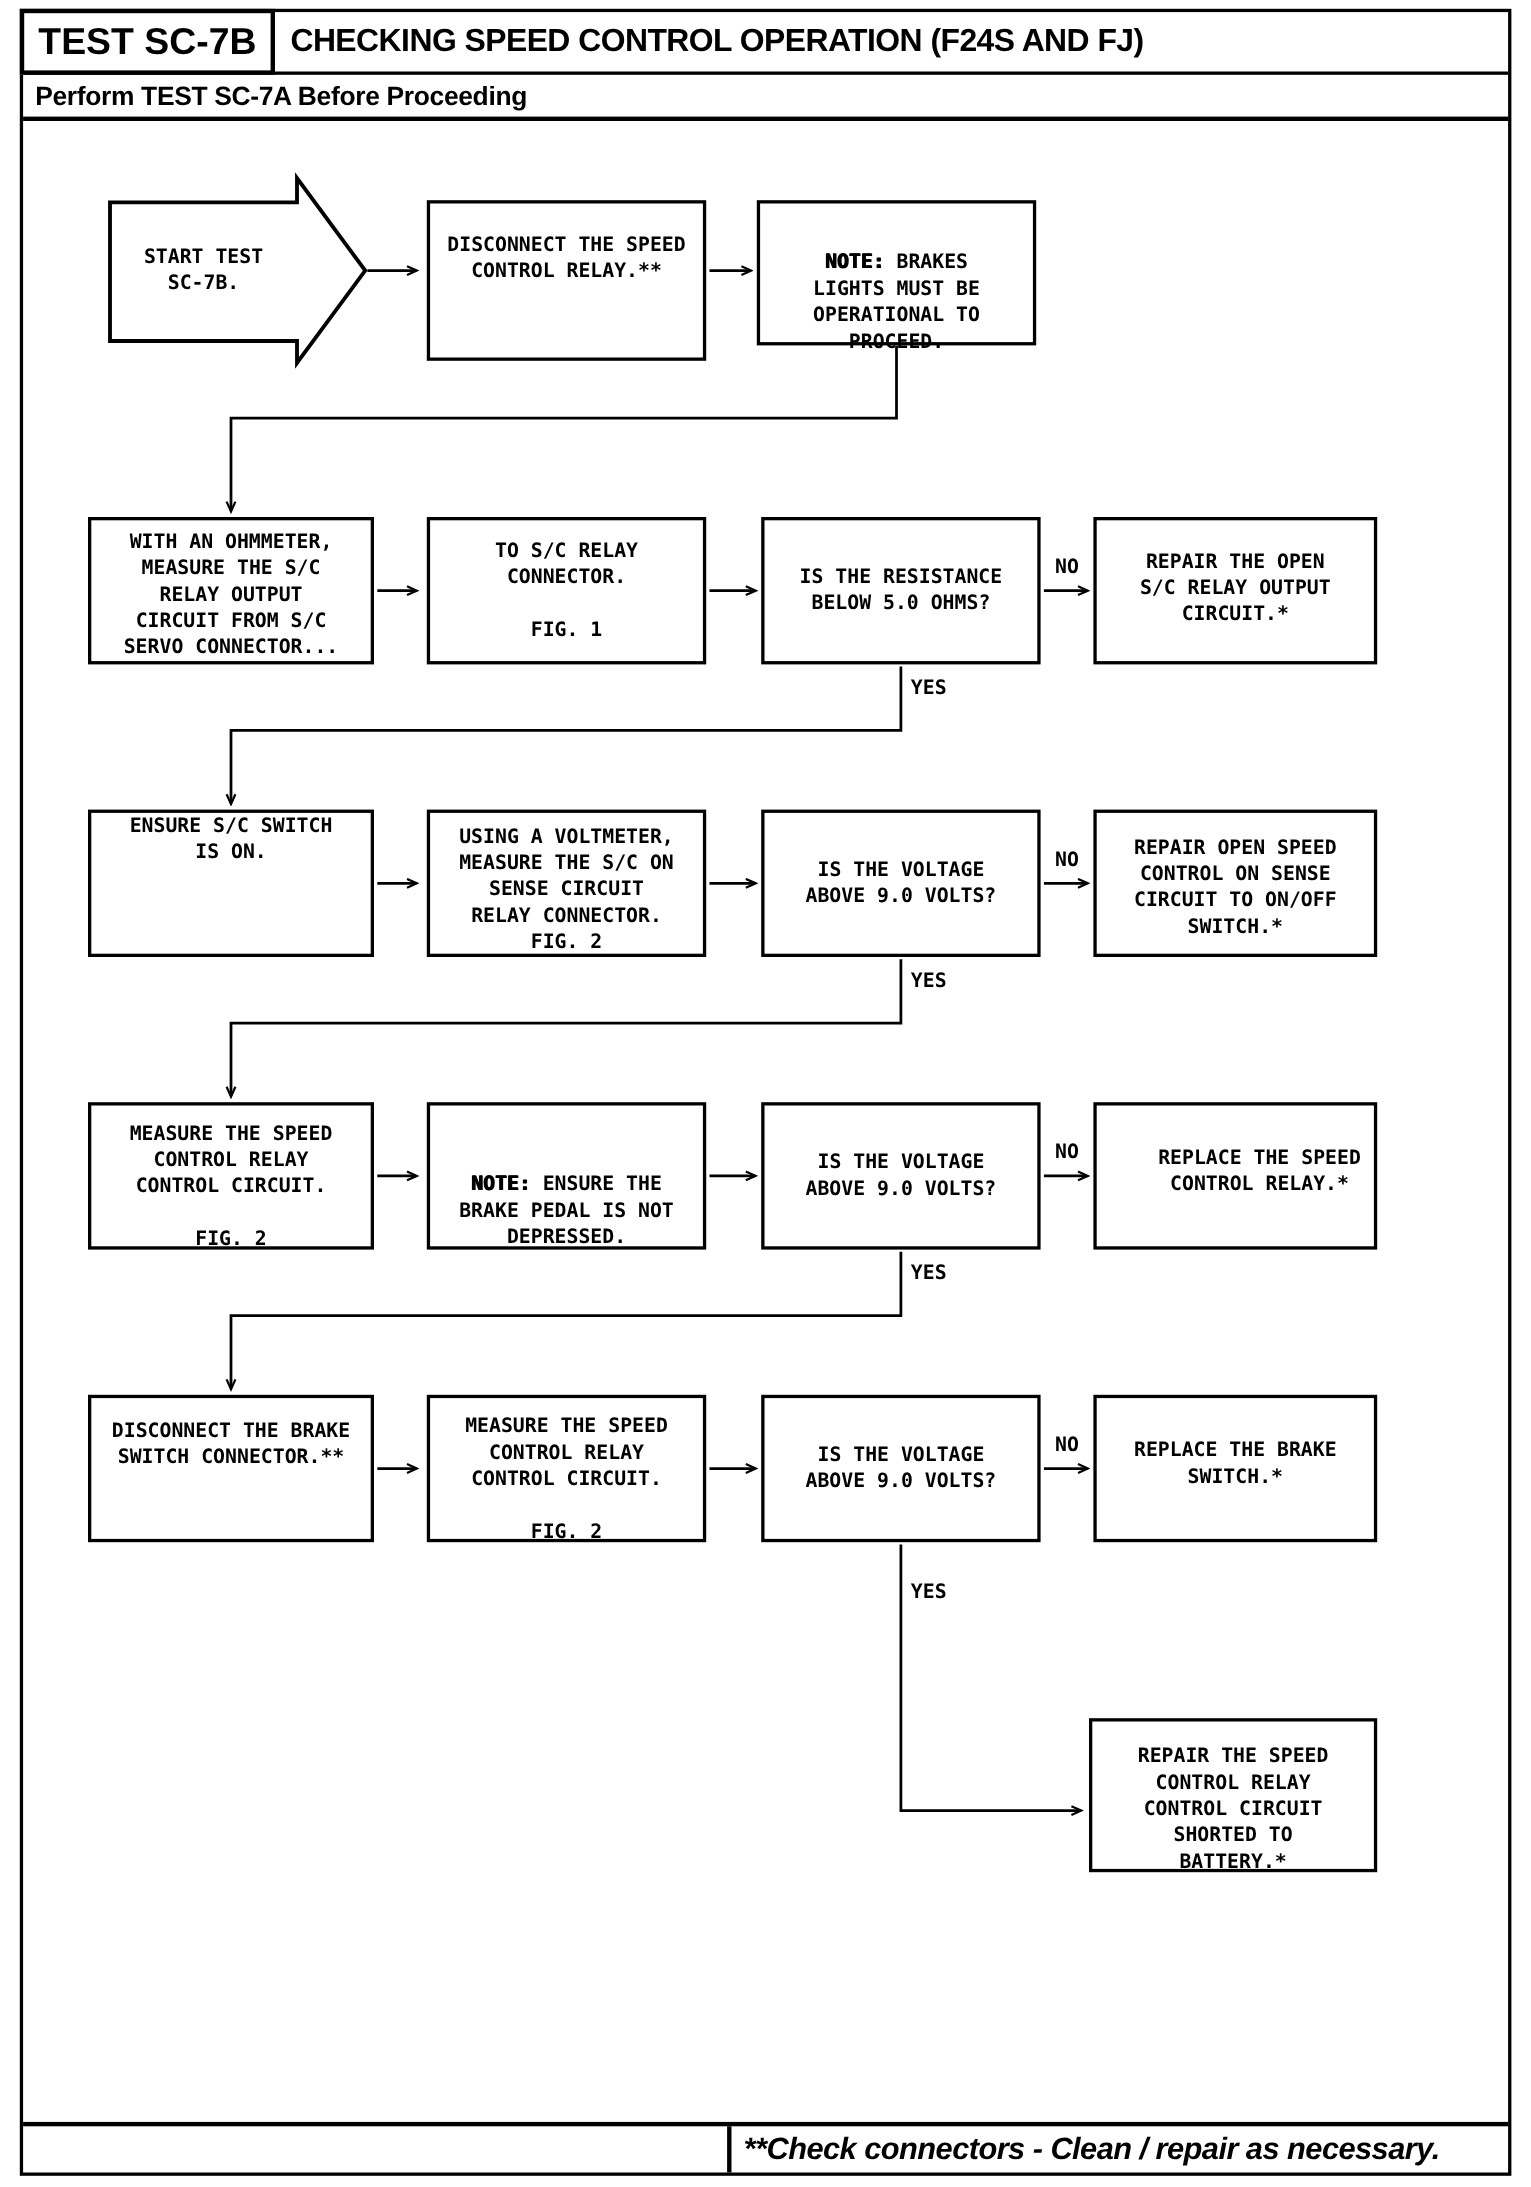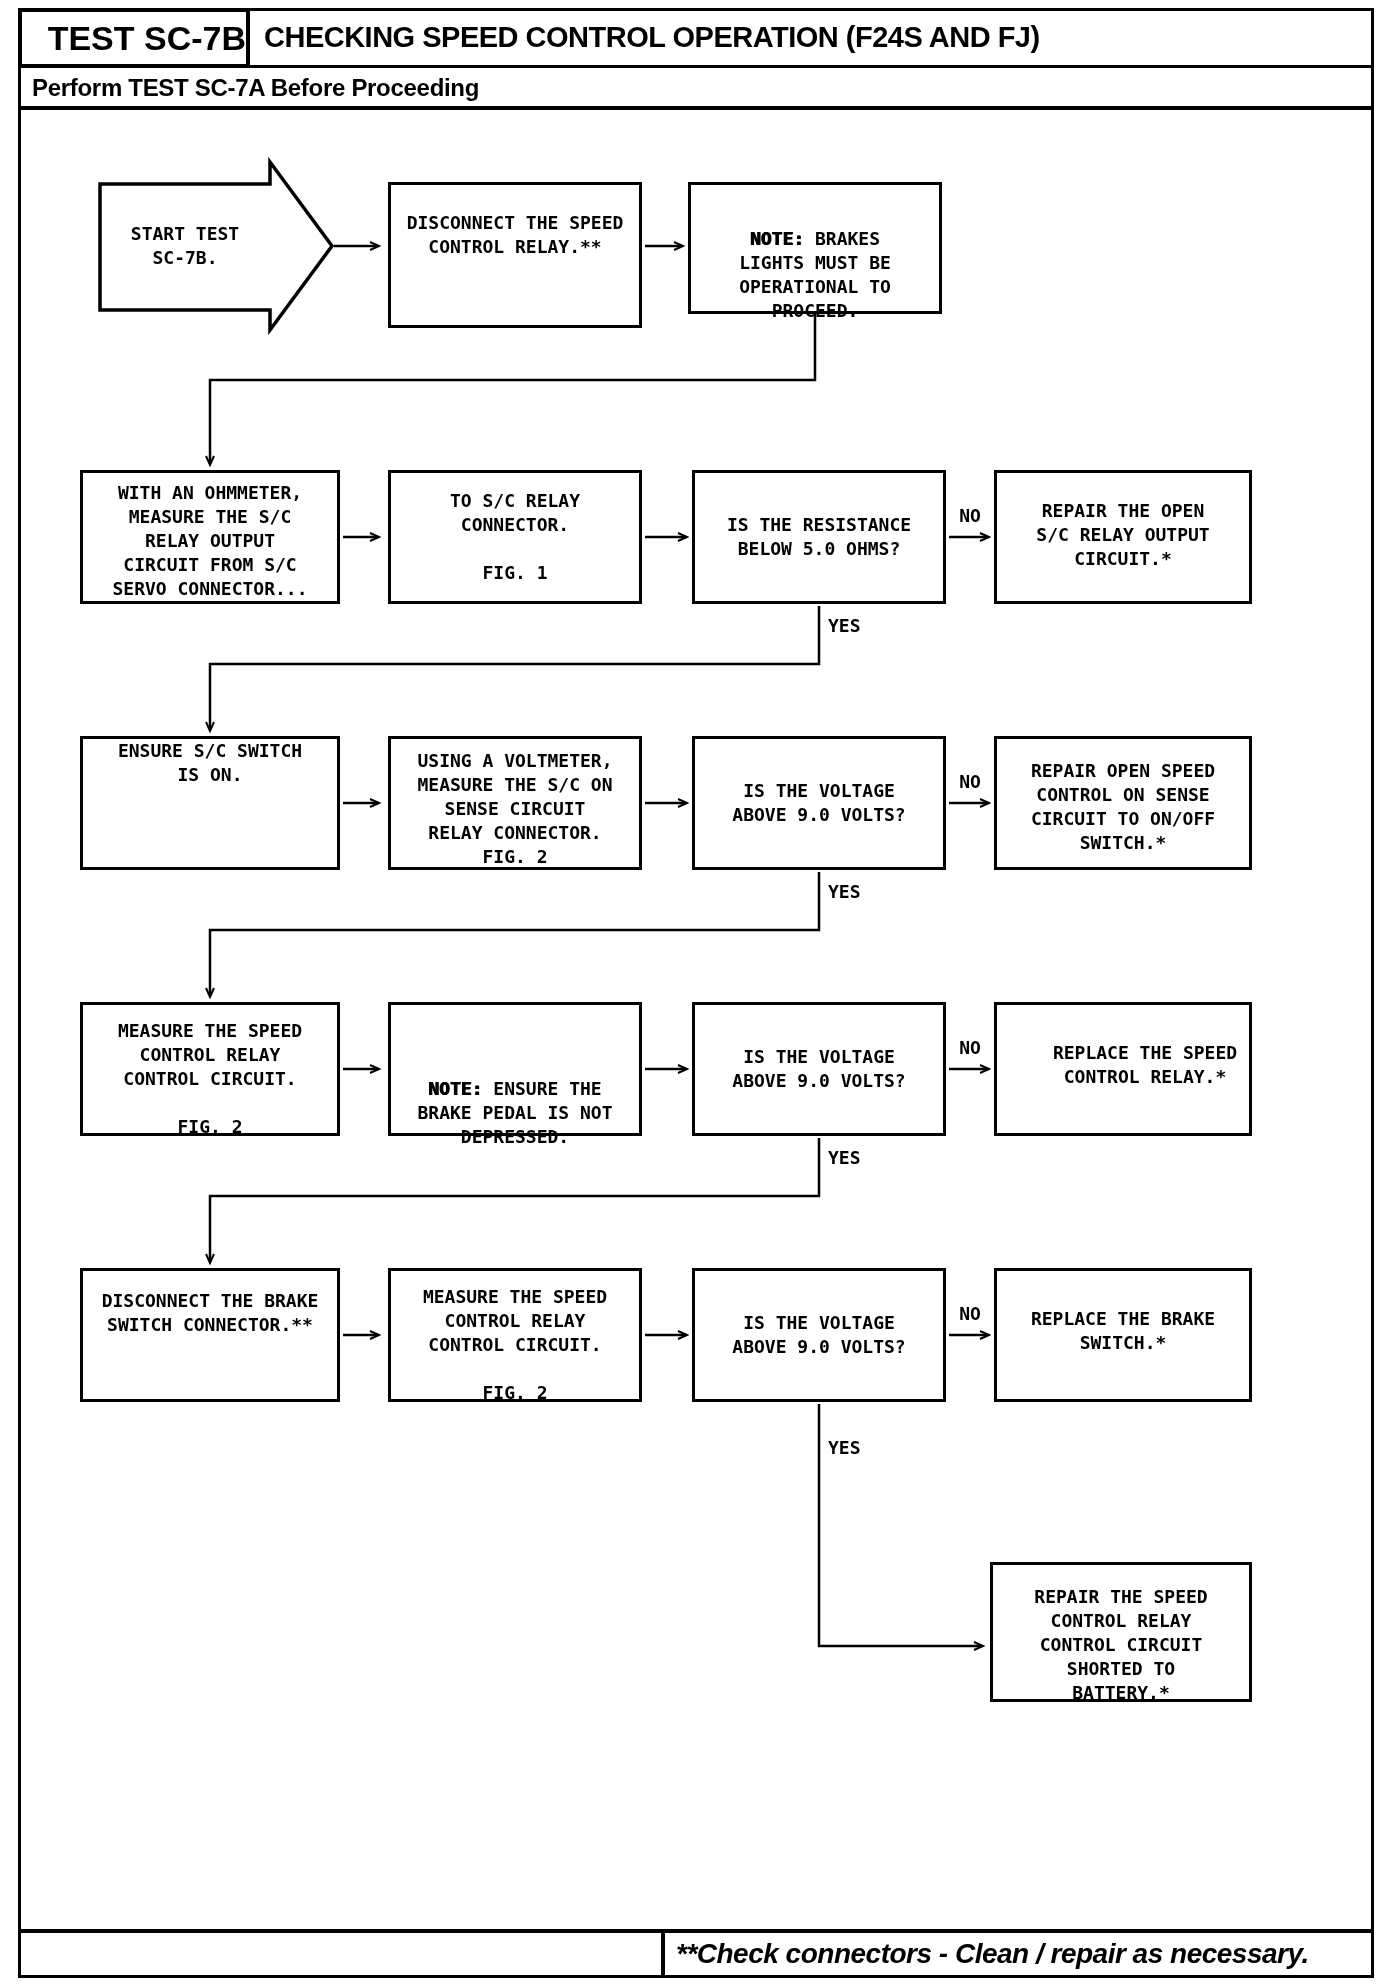--- a/index.html
+++ b/index.html
@@ -21,21 +21,21 @@
   
   .footnote{font:bold italic 28px/40px "Liberation Sans",sans-serif;white-space:nowrap;letter-spacing:-0.5px;}
 </style>
 </head>
 <body>
 
 <div id="canvas">
 
   <div class="abs frame" style="left:18px;top:8px;width:1356px;height:1970px;"></div>
 
-  <div class="abs testid" style="left:18px;top:8px;width:232px;height:60px;text-align:right;">
+  <div class="abs testid" style="left:18px;top:8px;width:232px;height:60px;">
     <span>TEST SC-7B</span>
   </div>
   <div class="abs title" style="left:264px;top:7px;height:60px;">CHECKING SPEED CONTROL OPERATION (F24S AND FJ)</div>
   <div class="abs hline" style="left:21px;top:65px;width:1350px;height:3px;"></div>
   <div class="abs subtitle" style="left:32px;top:70px;height:36px;">Perform TEST SC-7A Before Proceeding</div>
   <div class="abs hline" style="left:21px;top:106px;width:1350px;height:4px;"></div>
 
   <svg class="overlay" width="1392" height="1988" viewBox="0 0 1392 1988">
     <defs>
       <marker id="arrow" markerWidth="12" markerHeight="12" refX="9" refY="5" orient="auto" markerUnits="userSpaceOnUse">
@@ -114,21 +114,21 @@
 CIRCUIT TO ON/OFF
 SWITCH.*</div>
   <div class="abs lbl" style="left:948px;top:770px;width:44px;">NO</div>
   <div class="abs lbl" style="left:828px;top:880px;">YES</div>
 
   <div class="abs box" style="left:80px;top:1002px;width:260px;height:134px;padding-top:14px;">MEASURE THE SPEED
 CONTROL RELAY
 CONTROL CIRCUIT.
 
 FIG. 2</div>
-  <div class="abs box" style="left:388px;top:1002px;width:254px;height:134px;padding-top:48px;">
+  <div class="abs box" style="left:388px;top:1002px;width:254px;height:134px;padding-top:36px;">
     <span class="note-label">NOTE:</span><span> ENSURE THE
 BRAKE PEDAL IS NOT
 DEPRESSED.</span>
   </div>
   <div class="abs box" style="left:692px;top:1002px;width:254px;height:134px;padding-top:40px;">IS THE VOLTAGE
 ABOVE 9.0 VOLTS?</div>
   <div class="abs box" style="left:994px;top:1002px;width:258px;height:134px;padding-top:36px;padding-left:44px;">REPLACE THE SPEED
 CONTROL RELAY.*</div>
   <div class="abs lbl" style="left:948px;top:1036px;width:44px;">NO</div>
   <div class="abs lbl" style="left:828px;top:1146px;">YES</div>

